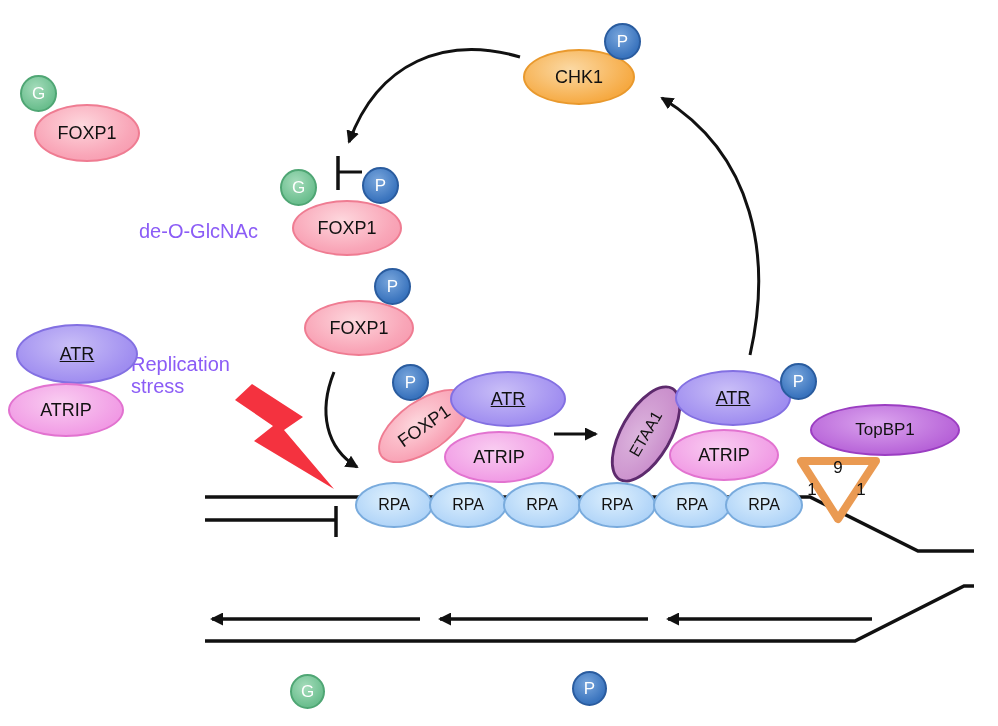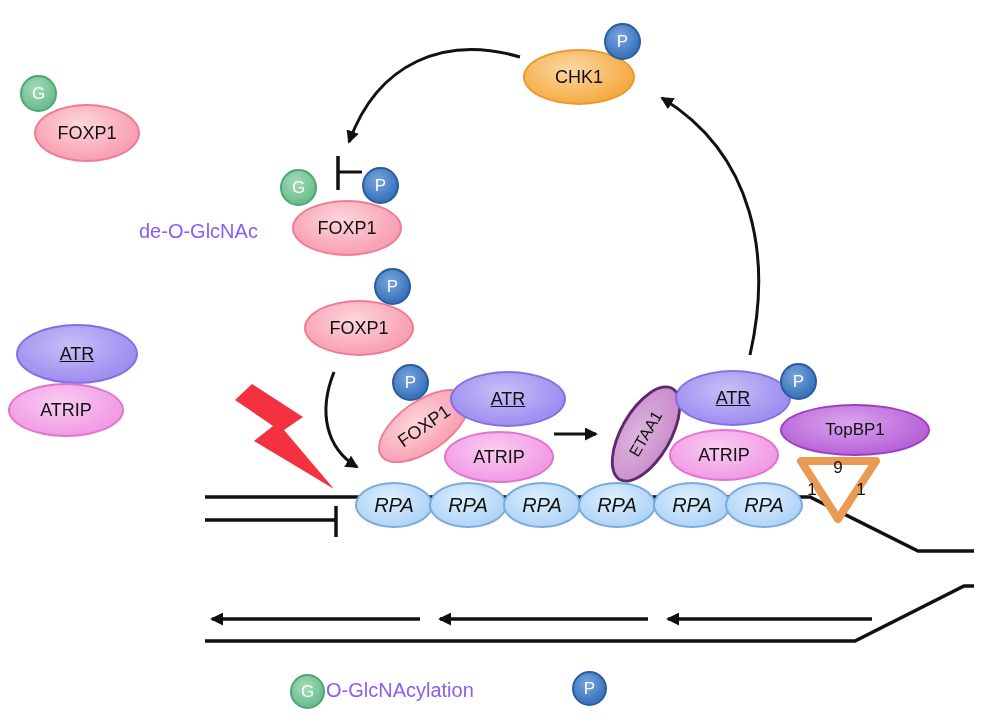--- a/index.html
+++ b/index.html
@@ -10,21 +10,21 @@
   svg.overlay{position:absolute;left:0;top:0;z-index:1;}
   .ellipse{
     position:absolute;z-index:2;border-radius:50%;
     display:flex;align-items:center;justify-content:center;
     font-size:18px;color:#111;text-align:center;
   }
   .foxp1{background:radial-gradient(ellipse at 45% 35%, #fdd7dd 0%, #f9a6b8 62%, #f592a8 100%);border:2px solid #ef7c92;}
   .chk1{background:radial-gradient(ellipse at 42% 35%, #fbd9a4 0%, #f6aa43 72%, #f3a034 100%);border:2px solid #e9992d;}
   .atr{background:radial-gradient(ellipse at 45% 35%, #c9bef7 0%, #a08ef0 70%, #9683ec 100%);border:2px solid #8370e2;text-decoration:underline;}
   .atrip{background:radial-gradient(ellipse at 45% 35%, #f9cdf1 0%, #f19ce5 70%, #ee8fdf 100%);border:2px solid #e273d0;}
-  .rpa{background:radial-gradient(ellipse at 45% 35%, #def0fd 0%, #b0d4f8 72%, #a5cdf6 100%);border:2px solid #79abdd;font-size:20px;font-style:italic;}
+  .rpa{background:radial-gradient(ellipse at 45% 35%, #def0fd 0%, #b0d4f8 72%, #a5cdf6 100%);border:2px solid #79abdd;font-size:16px;}
   .etaa1{background:radial-gradient(ellipse at 45% 35%, #dcb4dd 0%, #c98dcb 75%);border:3px solid #5d2a6d;font-size:16px;}
   .topbp1{background:radial-gradient(ellipse at 45% 35%, #dba4ee 0%, #b763d8 72%, #b059d4 100%);border:2px solid #9b3ec2;font-size:17px;}
   .rot-foxp1{transform:rotate(-35deg);}
   .rot-etaa1{transform:rotate(-60deg);}
   .badge{
     position:absolute;z-index:3;width:33px;height:33px;border-radius:50%;
     display:flex;align-items:center;justify-content:center;
     color:#fff;font-size:17px;font-weight:500;
   }
   .badge.g{background:radial-gradient(circle at 42% 35%, #a5dcbb 0%, #6cbf8f 70%, #63b987 100%);border:2px solid #4fa674;}
@@ -68,20 +68,24 @@
       <path d="M338,156 V190" stroke-width="3.5"></path>
     </g>
 
     <polygon points="252,384 303,417 284,430 334,489 254,441 273,426 235,400" fill="#f4323f"></polygon>
 
     <polygon points="801,461 876,461 838,519" fill="#ffffff" stroke="#ea9a52" stroke-width="8" stroke-linejoin="round"></polygon>
   </svg>
 
   <div class="label" style="left:139px;top:220px;">de-O-GlcNAc</div>
 
+  <div class="label" style="left:131px;top:353px;">
+    <span class="line">Replication</span>
+    <span class="line">stress</span>
+  </div>
 
   <div class="ellipse chk1" style="left:523px;top:49px;width:108px;height:52px">
     <span>CHK1</span>
   </div>
 
   <div class="ellipse foxp1" style="left:34px;top:104px;width:102px;height:54px">
     <span>FOXP1</span>
   </div>
 
   <div class="ellipse foxp1" style="left:292px;top:200px;width:106px;height:52px">
@@ -117,21 +121,21 @@
   </div>
 
   <div class="ellipse atr" style="left:675px;top:370px;width:112px;height:52px">
     <span>ATR</span>
   </div>
 
   <div class="ellipse atrip" style="left:669px;top:429px;width:106px;height:48px">
     <span>ATRIP</span>
   </div>
 
-  <div class="ellipse topbp1" style="left:780px;top:404px;width:146px;height:48px">
+  <div class="ellipse topbp1" style="left:810px;top:404px;width:146px;height:48px">
     <span>TopBP1</span>
   </div>
 
   <div class="ellipse rpa" style="left:355px;top:482px;width:74px;height:42px">
     <span>RPA</span>
   </div>
   <div class="ellipse rpa" style="left:429px;top:482px;width:74px;height:42px">
     <span>RPA</span>
   </div>
   <div class="ellipse rpa" style="left:503px;top:482px;width:74px;height:42px">
@@ -169,19 +173,18 @@
     <span>P</span>
   </div>
 
   <div class="clamp-num" style="left:828px;top:458px">9</div>
   <div class="clamp-num" style="left:802px;top:480px">1</div>
   <div class="clamp-num" style="left:851px;top:480px">1</div>
 
   <div class="badge g small" style="left:290px;top:674px">
     <span>G</span>
   </div>
-  <div class="label" style="left:326px;top:679px">O-GlcNAcylation</div>
 
   <div class="badge p small" style="left:572px;top:671px">
     <span>P</span>
   </div>
 
 </div>
 
 </body></html>

